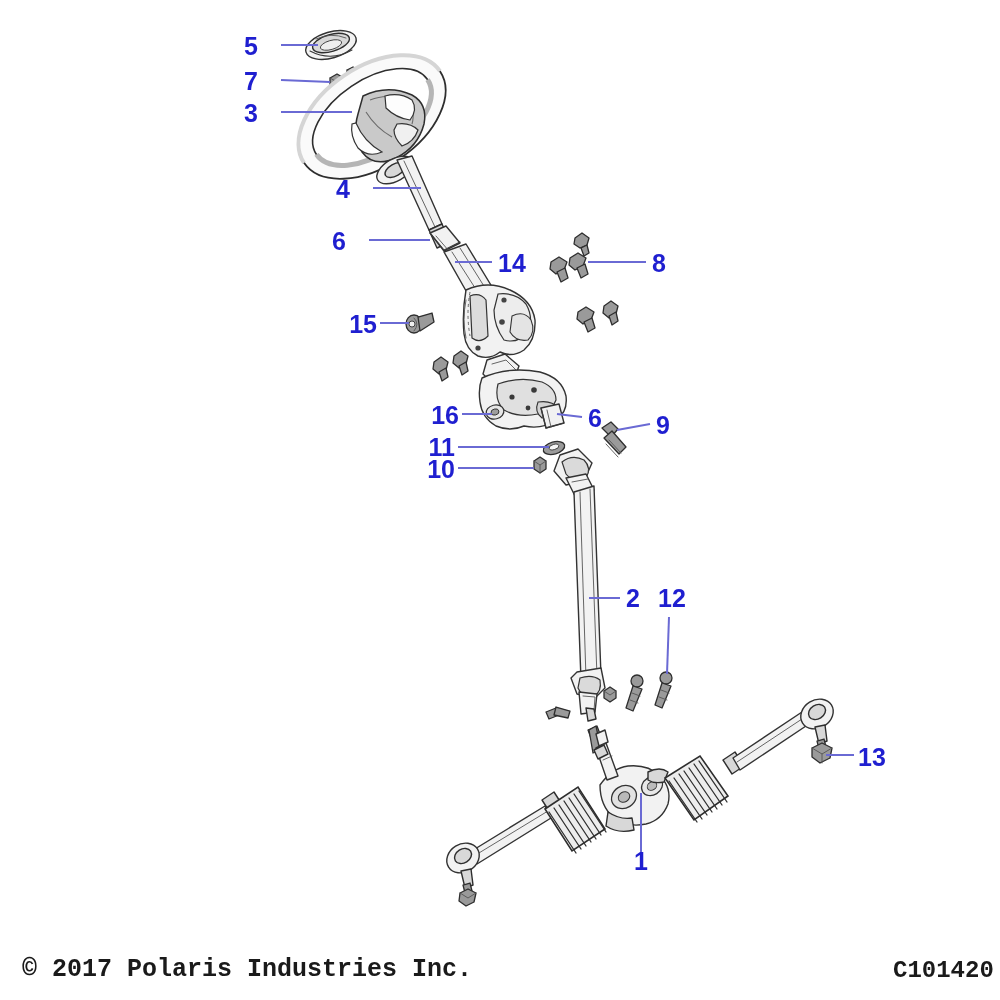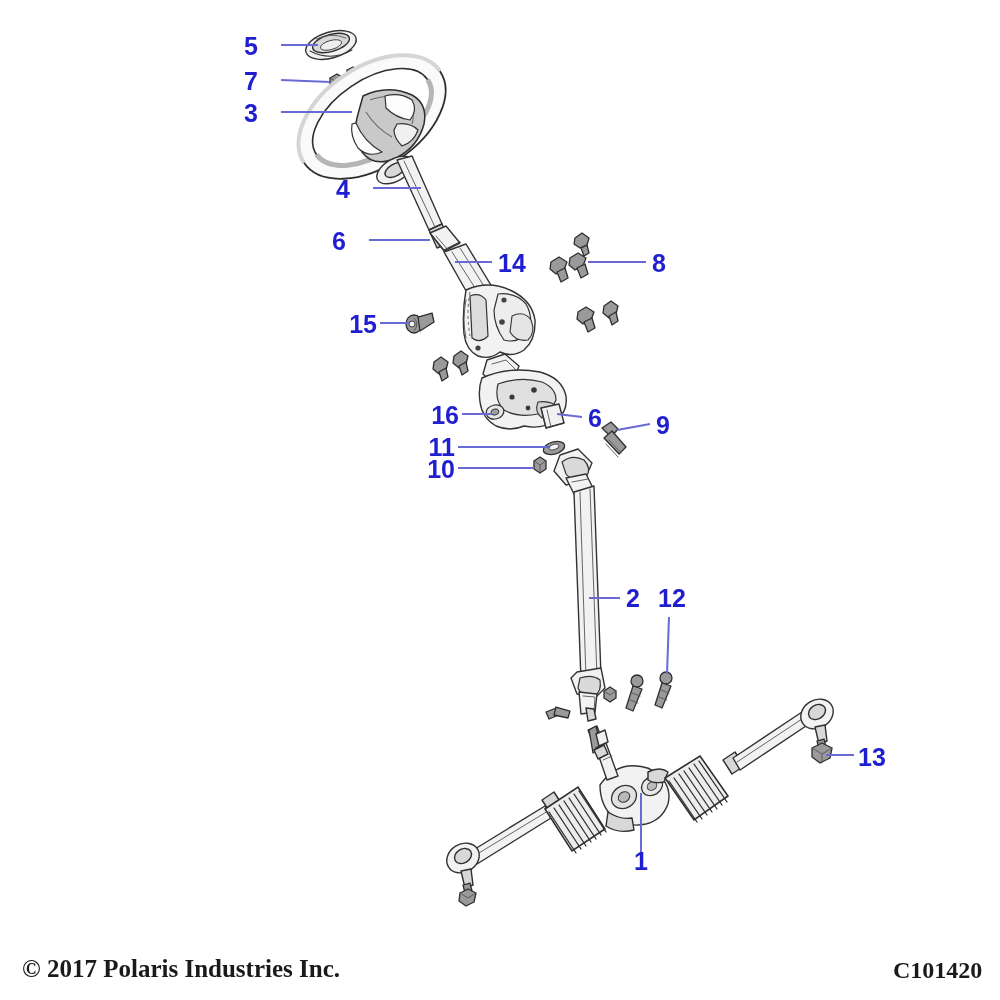--- a/index.html
+++ b/index.html
@@ -64,21 +64,21 @@
     stroke-linecap: round;
   }
   .boot-rib {
     stroke: #303030;
     stroke-width: 1.3;
     fill: none;
     stroke-linecap: round;
   }
   .footer-text {
     position: absolute;
-    font-family: Liberation Serif, serif;
+    font-family: Liberation Mono, monospace;
     font-weight: bold;
     font-size: 25px;
     color: #1a1a1a;
     white-space: nowrap;
   }
   #copyright {
     left: 22px;
     top: 955px;
   }
   #drawing-code {

